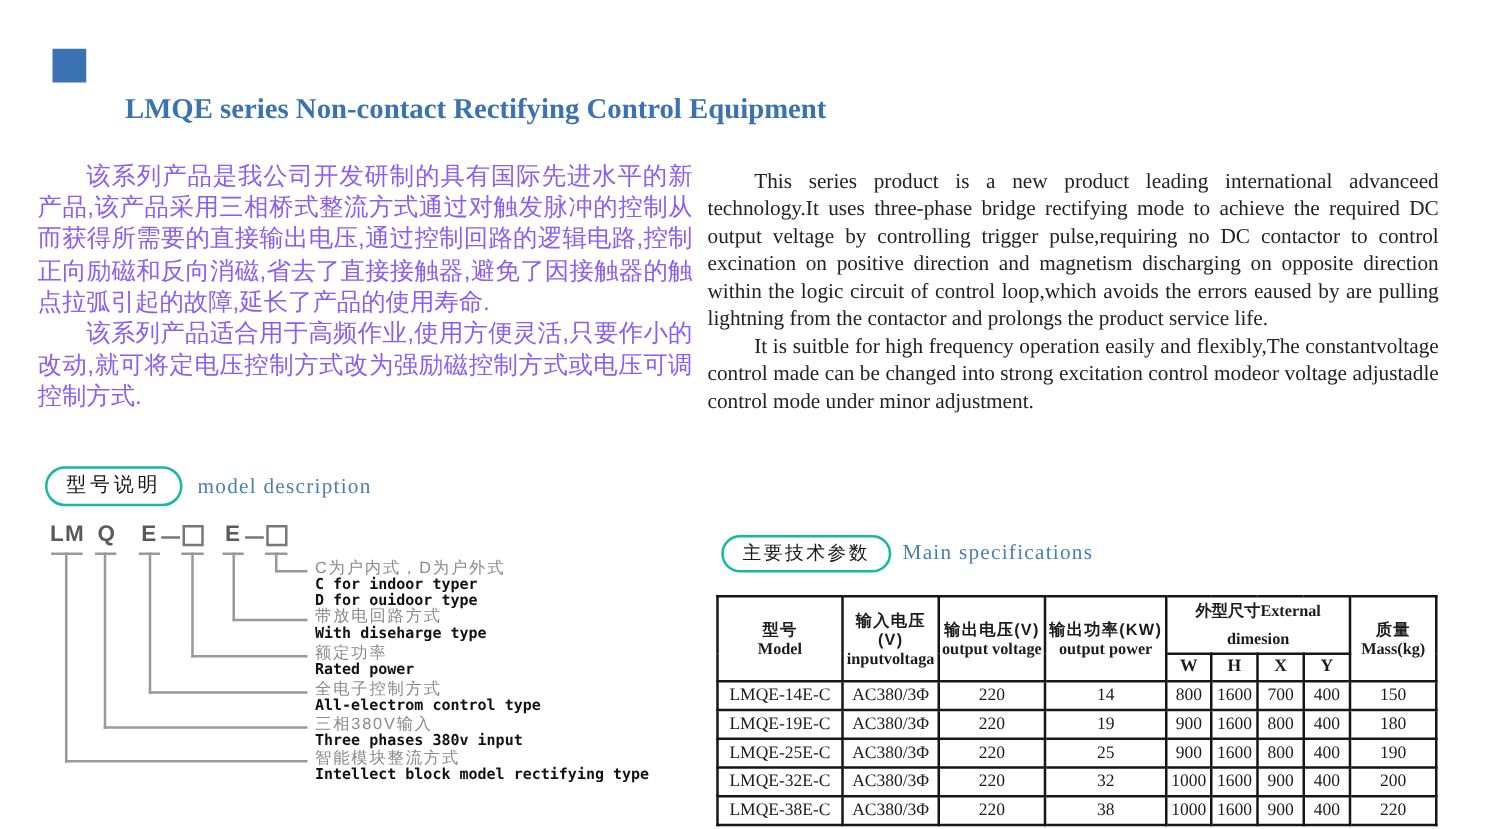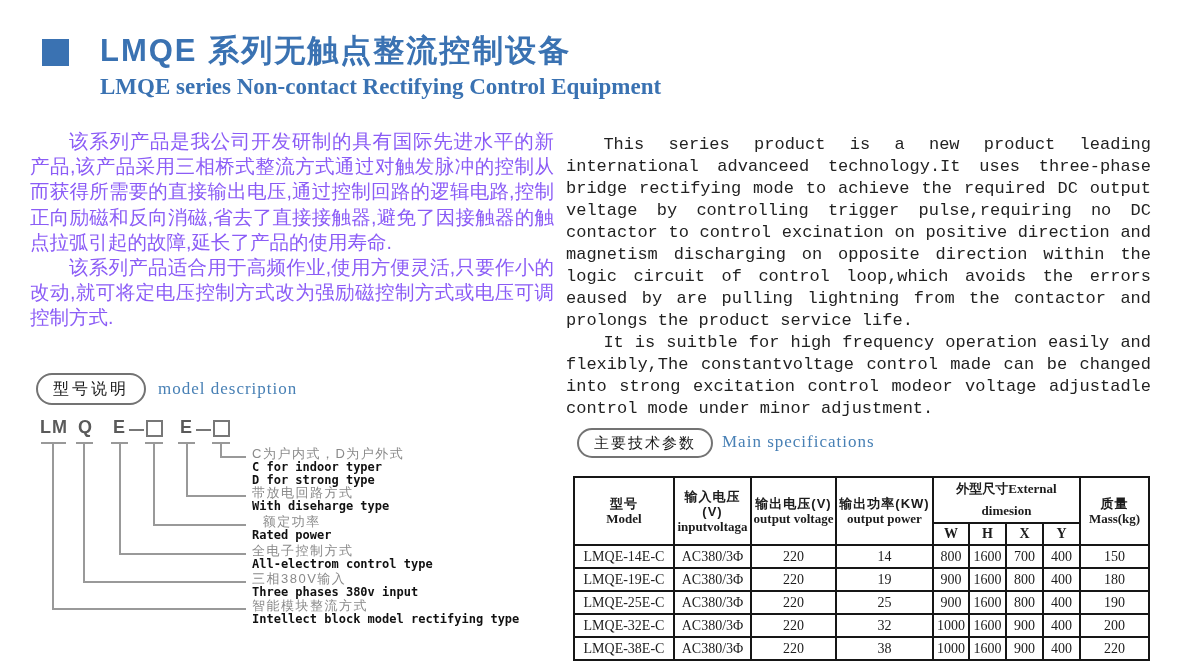--- a/index.html
+++ b/index.html
@@ -11,25 +11,25 @@
   .title-cn{position:absolute;left:100px;top:30px;font-size:31px;font-weight:bold;
             color:#3a72b2;letter-spacing:2px;white-space:nowrap;}
   .title-en{position:absolute;left:100px;top:74px;font-size:23px;font-weight:bold;
             font-family:"Liberation Serif",serif;color:#3a72b2;white-space:nowrap;}
 
   
   .intro-cn{position:absolute;left:30px;top:129px;width:524px;font-size:19.5px;
             line-height:25.2px;text-align:justify;color:#8b5cf6;}
   .intro-cn p{margin:0;text-indent:2em;}
   .intro-en{position:absolute;left:566px;top:134px;width:585px;font-size:17px;
-            font-family:Liberation Mono, monospace;line-height:22px;text-align:justify;color:#222;}
+            font-family:Liberation Serif, serif;line-height:22px;text-align:justify;color:#222;}
   .intro-en p{margin:0;text-indent:2.2em;}
 
   
-  .pill{position:absolute;border:2px solid #737373;border-radius:16px;height:28px;
+  .pill{position:absolute;border:2px solid #14b8a6;border-radius:16px;height:28px;
         line-height:27px;padding:0 15px;font-size:16px;letter-spacing:3px;color:#171717;
         background:#fff;white-space:nowrap;}
   .pill-caption{position:absolute;font-family:"Liberation Serif",serif;font-size:17px;
         color:#4880b5;letter-spacing:1px;white-space:nowrap;}
   #model-pill{left:36px;top:373px;}
   #model-caption{left:158px;top:379px;}
   #specs-pill{left:577px;top:428px;height:26px;line-height:25px;font-size:15px;letter-spacing:2px;}
   #specs-caption{left:722px;top:432px;}
 
   
@@ -57,21 +57,20 @@
                height:20px;}
   #specs-table td{font-size:14px;font-weight:normal;font-family:"Liberation Serif",serif;height:21px;}
   #specs-table tr.hrow1 th{height:24px;}
 </style>
 </head>
 <body>
 
 <div id="page">
 
   <div class="hdr-square"></div>
-  <div class="title-cn">LMQE 系列无触点整流控制设备</div>
   <div class="title-en">LMQE series Non-contact Rectifying Control Equipment</div>
 
   <div class="intro-cn">
     <p>该系列产品是我公司开发研制的具有国际先进水平的新产品,该产品采用三相桥式整流方式通过对触发脉冲的控制从而获得所需要的直接输出电压,通过控制回路的逻辑电路,控制正向励磁和反向消磁,省去了直接接触器,避免了因接触器的触点拉弧引起的故障,延长了产品的使用寿命.</p>
     <p>该系列产品适合用于高频作业,使用方便灵活,只要作小的改动,就可将定电压控制方式改为强励磁控制方式或电压可调控制方式.</p>
   </div>
 
   <div class="intro-en">
     <p>This series product is a new product leading international advanceed technology.It uses three-phase bridge rectifying mode to achieve the required DC output veltage by controlling trigger pulse,requiring no DC contactor to control excination on positive direction and magnetism discharging on opposite direction within the logic circuit of control loop,which avoids the errors eaused by are pulling lightning from the contactor and prolongs the product service life.</p>
     <p>It is suitble for high frequency operation easily and flexibly,The constantvoltage control made can be changed into strong excitation control modeor voltage adjustadle control mode under minor adjustment.</p>
@@ -106,27 +105,27 @@
   <div class="dline" style="left:220px;top:456px;width:26px;height:2px;"></div>
   <div class="dline" style="left:186px;top:495px;width:60px;height:2px;"></div>
   <div class="dline" style="left:153px;top:524px;width:93px;height:2px;"></div>
   <div class="dline" style="left:119px;top:553px;width:127px;height:2px;"></div>
   <div class="dline" style="left:83px;top:581px;width:163px;height:2px;"></div>
   <div class="dline" style="left:52px;top:608px;width:194px;height:2px;"></div>
 
   <div class="branch-label" style="top:447px;">
     <div class="cn">C为户内式，D为户外式</div>
     <div class="en">C for indoor typer</div>
-    <div class="en">D for strong type</div>
+    <div class="en">D for ouidoor type</div>
   </div>
   <div class="branch-label" style="top:486px;">
     <div class="cn">带放电回路方式</div>
     <div class="en">With diseharge type</div>
   </div>
-  <div class="branch-label" style="top:515px;text-align:center;">
+  <div class="branch-label" style="top:515px;">
     <div class="cn">额定功率</div>
     <div class="en">Rated power</div>
   </div>
   <div class="branch-label" style="top:544px;">
     <div class="cn">全电子控制方式</div>
     <div class="en">All-electrom control type</div>
   </div>
   <div class="branch-label" style="top:572px;">
     <div class="cn">三相380V输入</div>
     <div class="en">Three phases 380v input</div>

